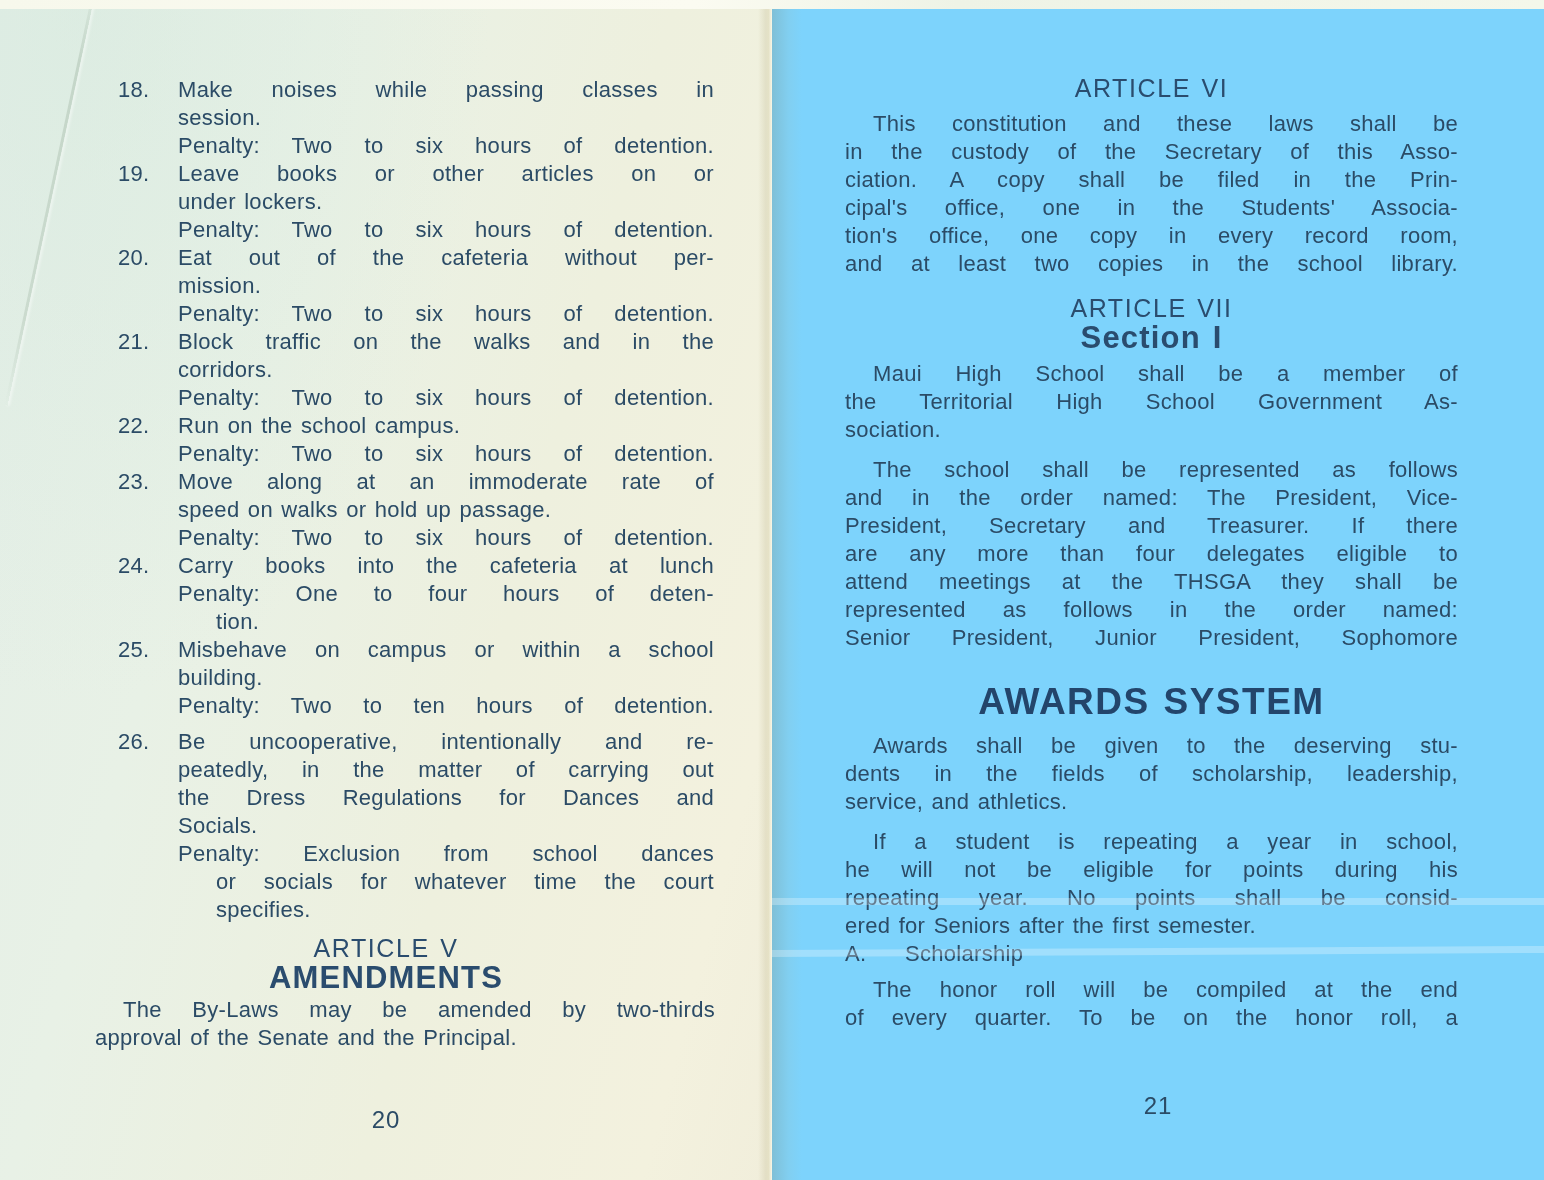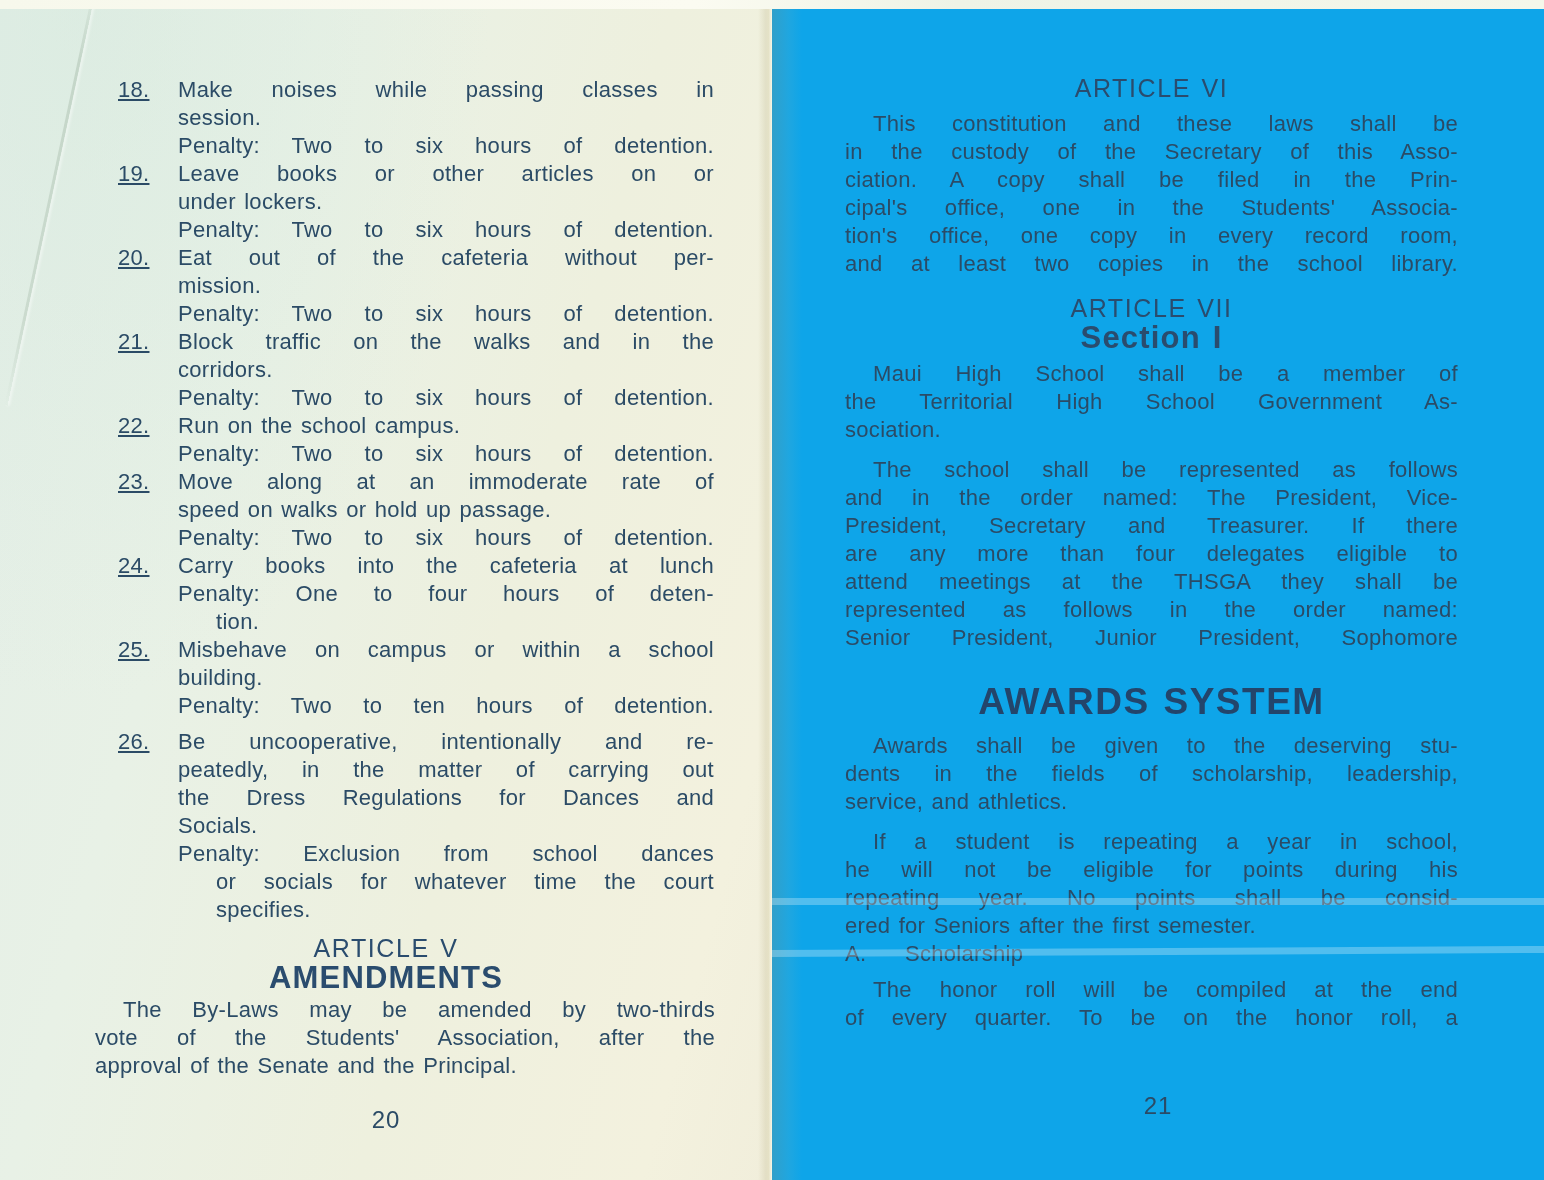--- a/index.html
+++ b/index.html
@@ -31,40 +31,40 @@
     transform:rotate(12deg);transform-origin:top center;
     background:linear-gradient(180deg,rgba(150,172,152,.0),rgba(148,170,150,.34) 20%,rgba(148,170,150,.28) 80%,rgba(150,172,152,0));
     box-shadow:2px 0 3px rgba(255,255,255,.55);
   }
   
   .page-right{
     background:
       radial-gradient(ellipse at 0% 100%, rgba(118,138,118,.16), transparent 38%),
       radial-gradient(ellipse at 55% 40%, rgba(240,248,238,.35), transparent 60%),
       linear-gradient(90deg,#c9d4c6 0%,#d7e0d0 3%,#dfe7d8 8%,#e2ead c 20%,#e3ebdd 45%,#dde6d5 82%,#e8eedd 97%,#e3ebd9 100%);
-    background-color:#0ea5e9;
+    background-color:#7dd3fc;
   }
   .page-right::before{
     content:"";position:absolute;top:0;left:0;width:30px;height:100%;
     background:linear-gradient(90deg,rgba(130,146,128,.30),rgba(160,176,156,.12) 55%,transparent);
     pointer-events:none;
   }
   .streak{position:absolute;left:0;width:100%;height:7px;background:rgba(255,255,255,.28);pointer-events:none;}
   .streak.s1{top:898px;}
   .streak.s2{top:948px;transform:rotate(-.3deg);}
   
   .body-text{font-size:22px;line-height:28px;letter-spacing:.3px;word-spacing:2px;}
   .line{min-height:28px;}
   .line.j{text-align:justify;text-align-last:justify;}
   .line.indent{text-indent:28px;}
   .line.cont{padding-left:38px;}
   .offense-list{list-style:none;margin:0;padding:76px 58px 0 118px;}
   .offense-list li{display:flex;}
   .offense-list li:last-child{margin-top:8px;}
-  .num{flex:0 0 60px;text-decoration:underline;}
+  .num{flex:0 0 60px;}
   .item-body{flex:1 1 auto;min-width:0;}
   .article-heading{
     margin:10px 0 0 0;text-align:center;font-size:25px;font-weight:400;
     letter-spacing:1.6px;line-height:28px;color:var(--heading,#2a4c6e);
   }
   .sub-heading{
     margin:2px 0 0 0;text-align:center;font-size:31px;font-weight:700;
     letter-spacing:1.2px;line-height:28px;color:var(--heading,#2a4c6e);
   }
   .big-heading{
@@ -169,21 +169,20 @@
             <div class="line cont">specifies.</div>
           </div>
         </li>
       </ol>
 
     <h2 class="article-heading">ARTICLE V</h2>
     <h3 class="sub-heading">AMENDMENTS</h3>
 
     <div class="amendments body-text">
         <div class="line j indent">The By-Laws may be amended by two-thirds</div>
-        <div class="line j">vote of the Students' Association, after the</div>
         <div class="line">approval of the Senate and the Principal.</div>
       </div>
 
     <div class="page-number">20</div>
   </section>
 
   <section class="page page-right body-text">
     <div class="streak s1"></div>
     <div class="streak s2"></div>
 

